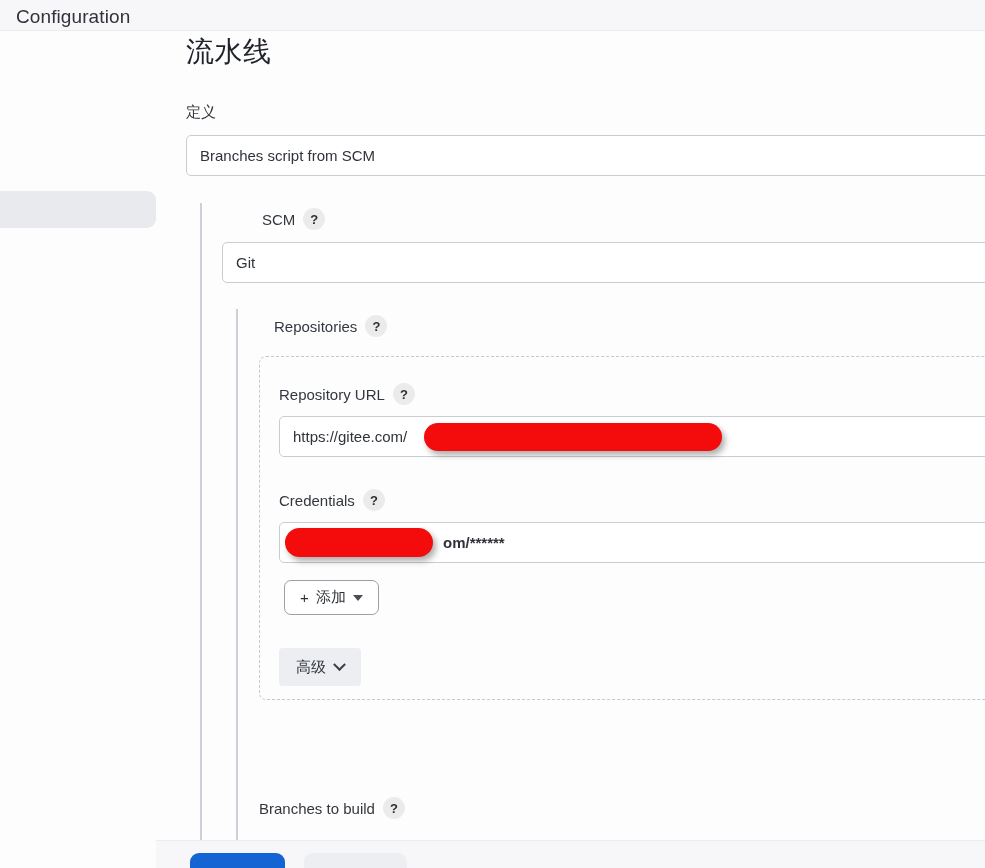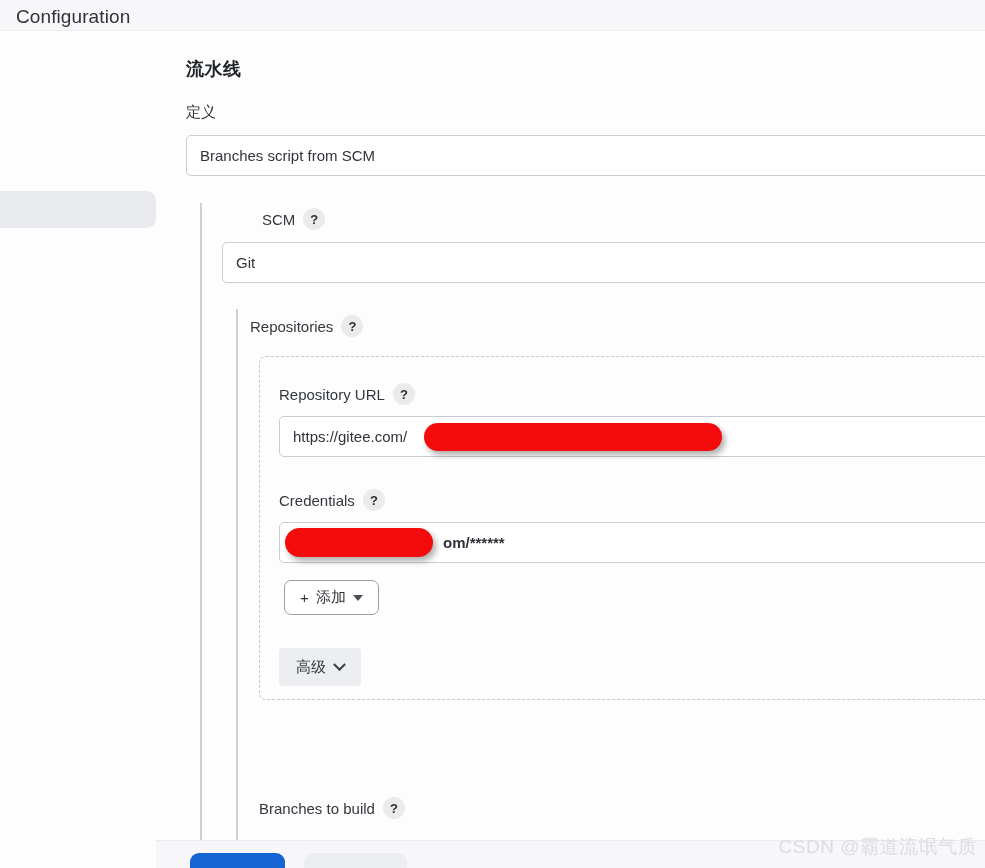--- a/index.html
+++ b/index.html
@@ -43,23 +43,23 @@
     position: absolute;
     left: -12px; top: 191px;
     width: 168px; height: 37px;
     background: #e9eaee;
     border-radius: 9px;
   }
 
   
   .page-title {
     position: absolute;
-    left: 186px; top: 57px;
-    font-size: 18px;
-    font-weight: bold;
+    left: 186px; top: 33px;
+    font-size: 28px;
+    font-weight: normal;
     color: #1f2329;
     letter-spacing: 0.5px;
   }
 
   
   .field-label {
     font-size: 15px;
     color: #33373d;
     white-space: nowrap;
     display: flex;
@@ -213,21 +213,21 @@
     <span>SCM</span>
     <span class="help-badge">?</span>
   </div>
 
   <div class="txt-box" style="left:222px; top:242px; width:795px;">
     <span>Git</span>
   </div>
 
   <div class="rail" style="left:236px; top:309px; height:549px;"></div>
 
-  <div class="field-label" style="position:absolute; left:250px; top:315px;">
+  <div class="field-label" style="position:absolute; left:274px; top:315px;">
     <span>Repositories</span>
     <span class="help-badge">?</span>
   </div>
 
   <div class="dashed-block" style="left:259px; top:356px; width:758px; height:344px;"></div>
 
   <div class="field-label" style="position:absolute; left:279px; top:383px;">
     <span>Repository URL</span>
     <span class="help-badge">?</span>
   </div>
@@ -270,15 +270,14 @@
   <div style="position:absolute; left:156px; top:840px; width:829px; height:28px; background:#f7f7f9; border-top:1px solid #ececee;"></div>
 
   <div class="btn-primary" style="left:190px; top:853px; width:95px; height:34px;">
     <span></span>
   </div>
 
   <div class="btn-ghost" style="left:304px; top:853px; width:103px; height:34px;">
     <span></span>
   </div>
 
-  <div class="watermark">CSDN @霸道流氓气质</div>
 
 </div>
 
 </body></html>

